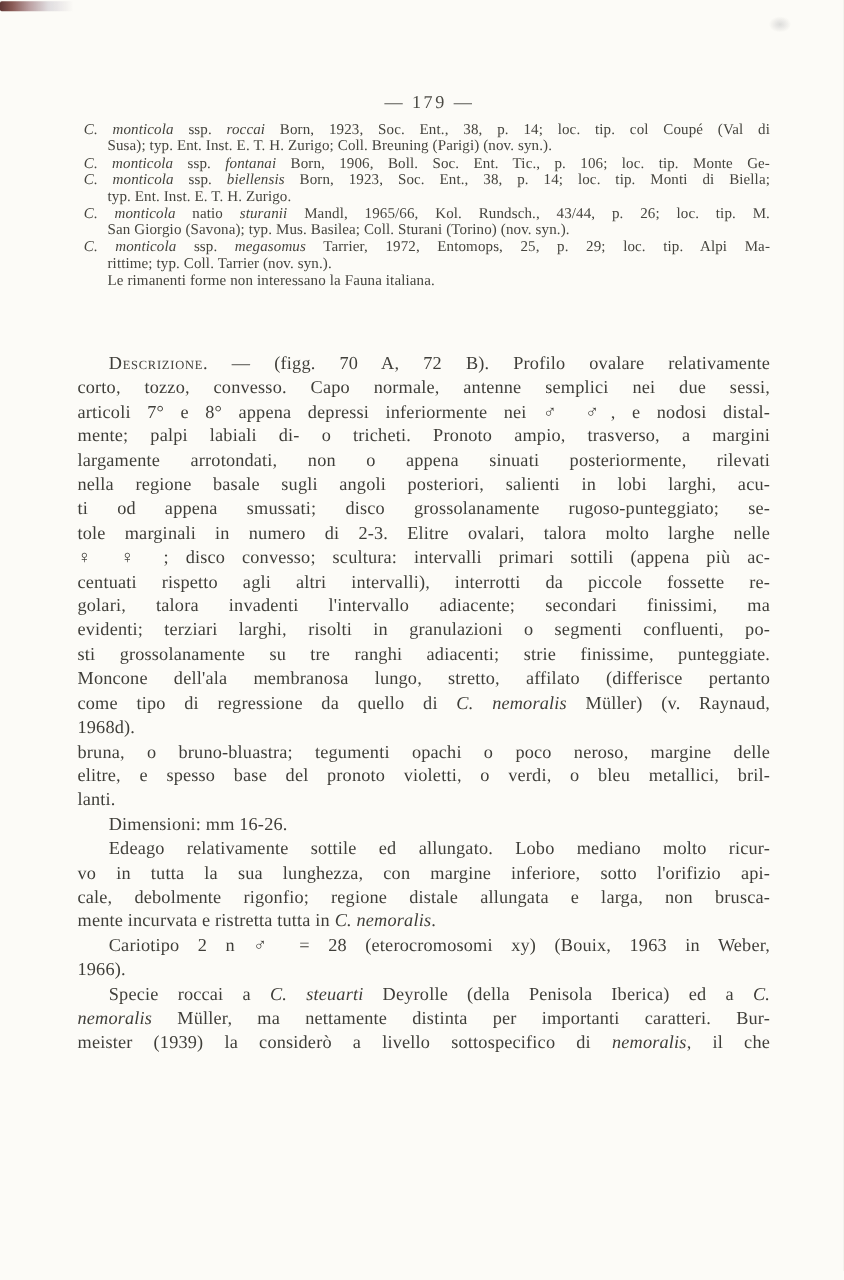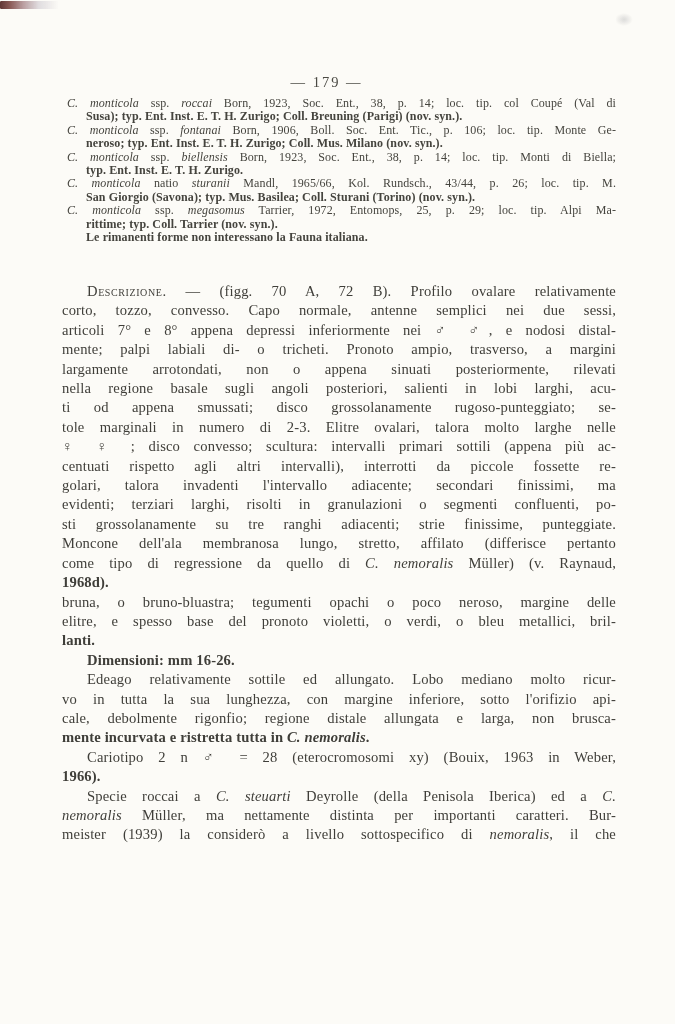--- a/index.html
+++ b/index.html
@@ -7,21 +7,21 @@
     position: relative;
     width: 675px;
     height: 1024px;
     background: #fcfbf7;
     font-family: "Liberation Serif", "DejaVu Serif", serif;
     color: #403f3a;
     overflow: hidden;
   }
   .page-header {
     position: absolute;
-    top: 74px; left: 50px; width: 553px;
+    top: 74px; left: 67px; width: 553px;
     text-align: center;
     font-size: 14.5px;
     letter-spacing: 2px;
     color: #4a4943;
   }
   .syn {
     position: absolute;
     top: 97px; left: 67px; width: 549px;
     font-size: 12px;
     line-height: 13.4px;
@@ -31,21 +31,21 @@
   .desc {
     position: absolute;
     top: 282px; left: 62px; width: 554px;
     font-size: 14.6px;
     line-height: 19.4px;
     letter-spacing: 0.15px;
     color: #3f3e39;
   }
   .block { margin: 0; }
   .line { text-align: justify; text-align-last: justify; }
-  .line.end { text-align-last: left; font-weight: bold; }
+  .line.end { text-align-last: left; }
   .line.ind { text-indent: 25px; }
   .syn .line.cont { padding-left: 19px; }
   .syn .block.note { padding-left: 19px; }
   .it { font-style: italic; }
   .sc { font-variant: small-caps; letter-spacing: 0.6px; }
   .smudge-tl {
     position: absolute;
     top: 1px; left: 0; width: 62px; height: 8px;
     background: linear-gradient(to right,
       rgba(88,44,41,0.95) 0%,
@@ -70,21 +70,20 @@
   <div class="smudge-tl"></div>
   <div class="mark-tr"></div>
   <div class="page-header">— 179 —</div>
   <div class="syn" id="synonymy">
       <div class="block">
         <div class="line"><span class="it">C. monticola</span><span> ssp. </span><span class="it">roccai</span><span> Born, 1923, Soc. Ent., 38, p. 14; loc. tip. col Coupé (Val di</span></div>
         <div class="line cont end"><span>Susa); typ. Ent. Inst. E. T. H. Zurigo; Coll. Breuning (Parigi) (nov. syn.).</span></div>
       </div>
       <div class="block">
         <div class="line"><span class="it">C. monticola</span><span> ssp. </span><span class="it">fontanai</span><span> Born, 1906, Boll. Soc. Ent. Tic., p. 106; loc. tip. Monte Ge-</span></div>
-        <div class="line cont end"><span>neroso; typ. Ent. Inst. E. T. H. Zurigo; Coll. Mus. Milano (nov. syn.).</span></div>
       </div>
       <div class="block">
         <div class="line"><span class="it">C. monticola</span><span> ssp. </span><span class="it">biellensis</span><span> Born, 1923, Soc. Ent., 38, p. 14; loc. tip. Monti di Biella;</span></div>
         <div class="line cont end"><span>typ. Ent. Inst. E. T. H. Zurigo.</span></div>
       </div>
       <div class="block">
         <div class="line"><span class="it">C. monticola</span><span> natio </span><span class="it">sturanii</span><span> Mandl, 1965/66, Kol. Rundsch., 43/44, p. 26; loc. tip. M.</span></div>
         <div class="line cont end"><span>San Giorgio (Savona); typ. Mus. Basilea; Coll. Sturani (Torino) (nov. syn.).</span></div>
       </div>
       <div class="block">

